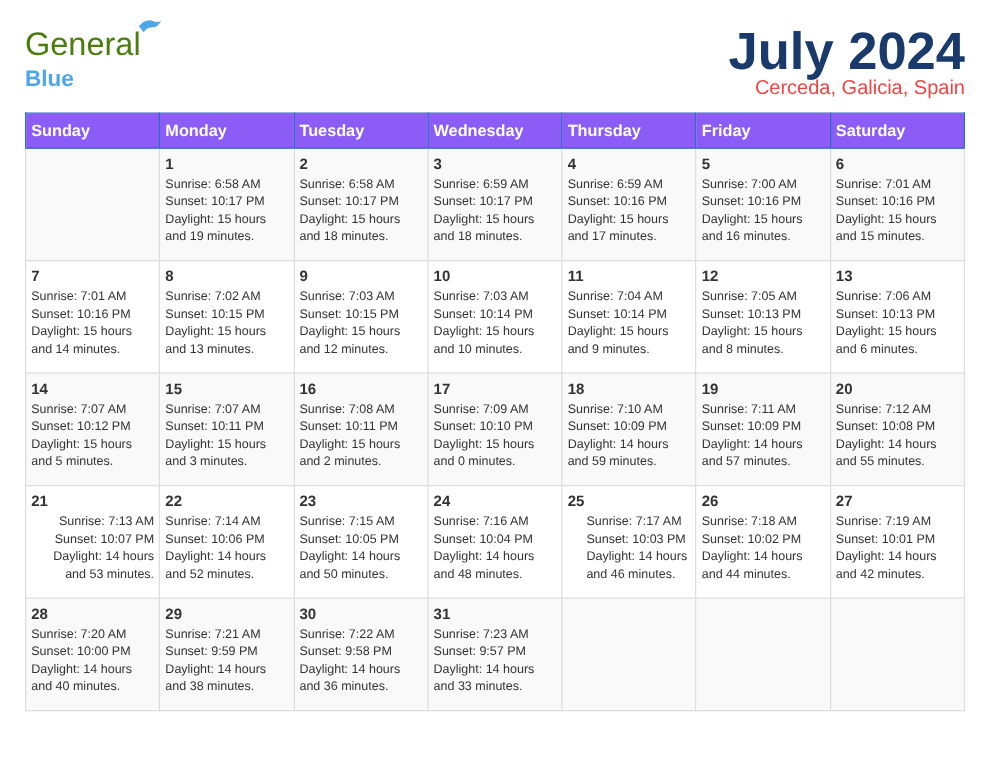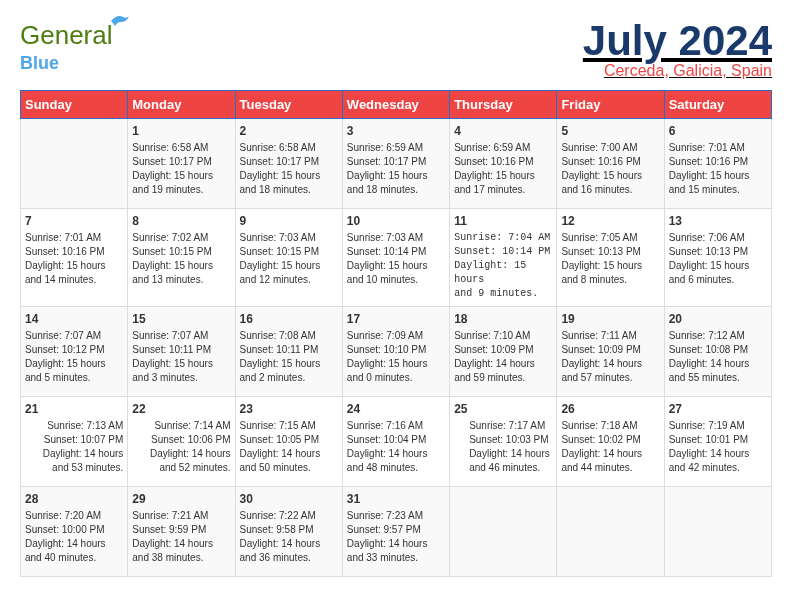--- a/index.html
+++ b/index.html
@@ -16,39 +16,38 @@
       align-items: flex-start;
       margin-bottom: 10px;
     }
     .logo {
       display: flex;
       flex-direction: column;
       align-items: flex-start;
     }
     .title-block {
       text-align: right;
-      text-decoration: underline;
     }
     .month-title {
       font-size: 42px;
       font-weight: bold;
       color: #1a3a6b;
       line-height: 1;
     }
     .location {
       font-size: 16px;
       color: #ef4444;
     }
     table {
       width: 100%;
       border-collapse: collapse;
       table-layout: fixed;
     }
     thead tr {
-      background-color: #ef4444;
+      background-color: #8b5cf6;
       color: white;
     }
     thead th {
       padding: 6px 4px;
       font-size: 13px;
       font-weight: bold;
       text-align: left;
       border: 1px solid #2e6bc4;
     }
     tbody tr {
@@ -184,21 +183,21 @@
         </td>
         <td>
           <span class="day-number">10</span>
           <div class="cell-content" style="white-space: pre-line;">Sunrise: 7:03 AM
 Sunset: 10:14 PM
 Daylight: 15 hours
 and 10 minutes.</div>
         </td>
         <td>
           <span class="day-number">11</span>
-          <div class="cell-content" style="white-space: pre-line; font-family: Liberation Mono, monospace;">Sunrise: 7:04 AM
+          <div class="cell-content" style="white-space: pre-line;">Sunrise: 7:04 AM
 Sunset: 10:14 PM
 Daylight: 15 hours
 and 9 minutes.</div>
         </td>
         <td>
           <span class="day-number">12</span>
           <div class="cell-content" style="white-space: pre-line;">Sunrise: 7:05 AM
 Sunset: 10:13 PM
 Daylight: 15 hours
 and 8 minutes.</div>
@@ -265,21 +264,21 @@
       <tr>
         <td>
           <span class="day-number">21</span>
           <div class="cell-content" style="white-space: pre-line; text-align: right;">Sunrise: 7:13 AM
 Sunset: 10:07 PM
 Daylight: 14 hours
 and 53 minutes.</div>
         </td>
         <td>
           <span class="day-number">22</span>
-          <div class="cell-content" style="white-space: pre-line; text-align: right;">Sunrise: 7:14 AM
+          <div class="cell-content" style="white-space: pre-line;">Sunrise: 7:14 AM
 Sunset: 10:06 PM
 Daylight: 14 hours
 and 52 minutes.</div>
         </td>
         <td>
           <span class="day-number">23</span>
           <div class="cell-content" style="white-space: pre-line;">Sunrise: 7:15 AM
 Sunset: 10:05 PM
 Daylight: 14 hours
 and 50 minutes.</div>

